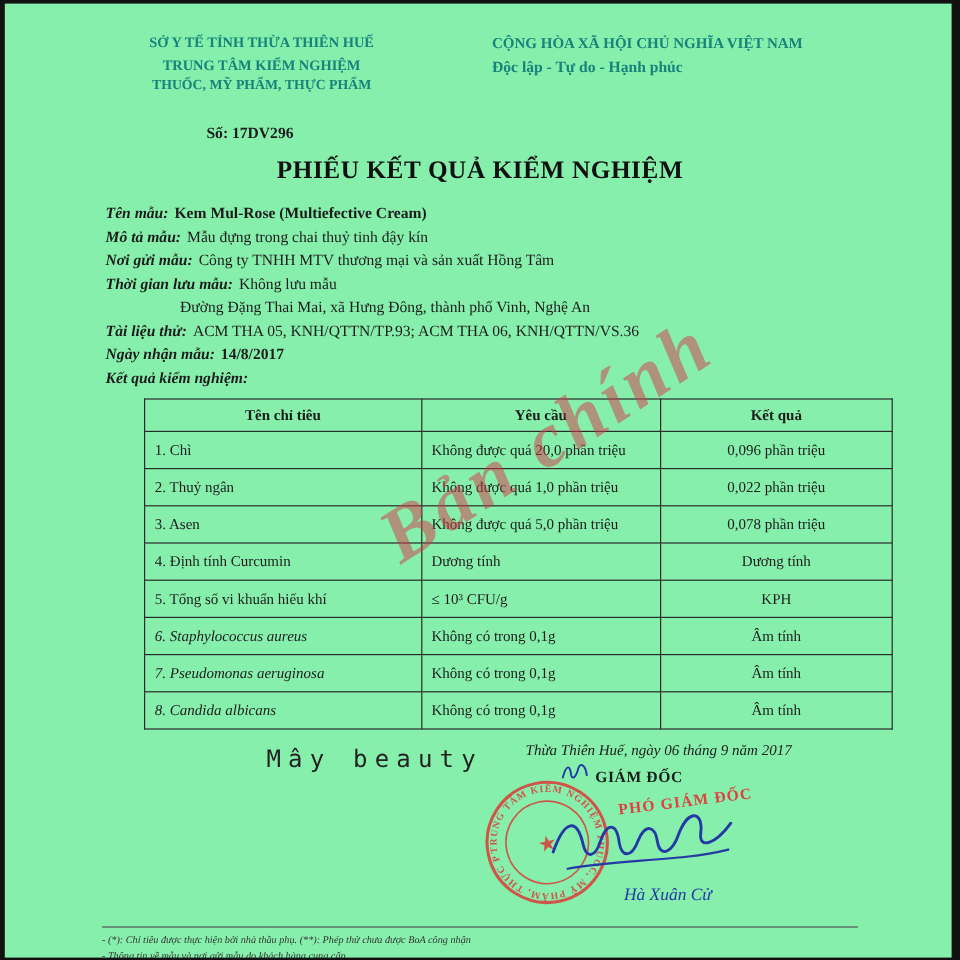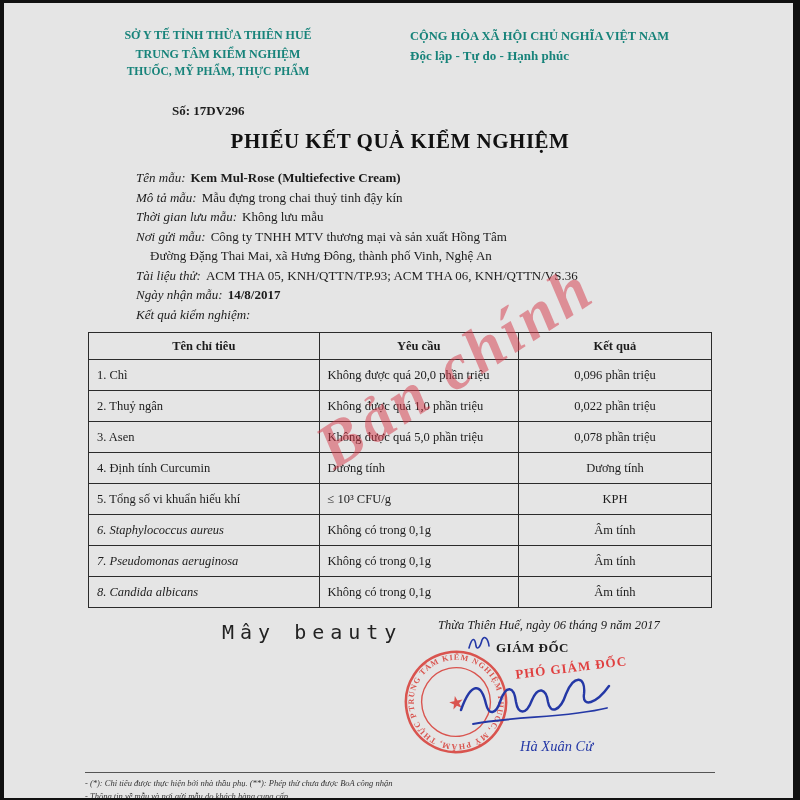--- a/index.html
+++ b/index.html
@@ -1,43 +1,43 @@
 <!DOCTYPE html>
 <html><head>
 <meta charset="utf-8">
 <style>
   html,body{margin:0;padding:0;}
   .page{
-    position:relative;width:800px;height:800px;background:#e5e5e5;
+    position:relative;width:800px;height:800px;background:#86efac;
     font-family:"Liberation Serif","DejaVu Serif",serif;color:#1c1c1c;overflow:hidden;
   }
   .edge{position:absolute;background:#111;z-index:50;}
   .edge-left{left:0;top:0;width:4px;height:100%;}
   .edge-right{right:0;top:0;width:7px;height:100%;}
   .edge-top{left:0;top:0;width:100%;height:3px;}
   .edge-bottom{left:0;bottom:0;width:100%;height:2px;}
 
   .header{display:flex;justify-content:space-between;padding:26px 60px 0 88px;}
   .header-left{width:260px;text-align:center;color:#17837a;font-weight:bold;font-size:11.5px;line-height:1.55;}
   .header-left .hl1{font-size:12px;}
   .header-right{width:330px;color:#17837a;font-weight:bold;line-height:1.6;}
   .header-right .hr1{font-size:12.5px;}
   .header-right .hr2{font-size:13px;}
 
   .doc-number{margin:22px 0 0 172px;font-weight:bold;font-size:13px;}
   .title{margin:10px 0 0 0;text-align:center;font-size:21px;font-weight:bold;letter-spacing:.5px;color:#111;}
 
   .fields{margin:14px 0 0 88px;width:624px;font-size:13px;line-height:1.5;}
   .field{white-space:nowrap;}
-  .flabel{font-weight:normal;font-style:italic;margin-left:48px;}
+  .flabel{font-weight:bold;font-style:italic;}
   .fvalue{margin-left:5px;}
   .fvalue.strong{font-weight:bold;text-align:center;}
   .field.cont{margin-left:62px;}
 
-  table.results{margin:8px 0 0 88px;width:624px;border-collapse:collapse;font-size:12.5px;}
+  table.results{margin:8px 0 0 120px;width:624px;border-collapse:collapse;font-size:12.5px;}
   table.results th,table.results td{border:1px solid #2b2b2b;padding:3px 8px;}
   table.results th{text-align:center;font-weight:bold;height:20px;}
   table.results td{height:24px;}
   td.c1{width:37%;text-align:left;}
   td.c2{width:32%;text-align:left;}
   td.c3{width:31%;text-align:center;}
   td.c1.sp{font-style:italic;}
 
   .watermark{
     position:absolute;left:235px;top:330px;width:440px;text-align:center;
@@ -85,24 +85,24 @@
   <div class="title">PHIẾU KẾT QUẢ KIỂM NGHIỆM</div>
 
   <div class="fields">
     <div class="field">
       <span class="flabel">Tên mẫu:</span><span class="fvalue strong">Kem Mul-Rose (Multiefective Cream)</span>
     </div>
     <div class="field">
       <span class="flabel">Mô tả mẫu:</span><span class="fvalue">Mẫu đựng trong chai thuỷ tinh đậy kín</span>
     </div>
     <div class="field">
+      <span class="flabel">Nơi gửi mẫu:</span><span class="fvalue">Công ty TNHH MTV thương mại và sản xuất Hồng Tâm</span>
+    </div>
+    <div class="field">
       <span class="flabel">Thời gian lưu mẫu:</span><span class="fvalue">Không lưu mẫu</span>
-    </div>
-    <div class="field">
-      <span class="flabel">Nơi gửi mẫu:</span><span class="fvalue">Công ty TNHH MTV thương mại và sản xuất Hồng Tâm</span>
     </div>
     <div class="field cont">Đường Đặng Thai Mai, xã Hưng Đông, thành phố Vinh, Nghệ An</div>
     <div class="field">
       <span class="flabel">Tài liệu thử:</span><span class="fvalue">ACM THA 05, KNH/QTTN/TP.93; ACM THA 06, KNH/QTTN/VS.36</span>
     </div>
     <div class="field">
       <span class="flabel">Ngày nhận mẫu:</span><span class="fvalue strong">14/8/2017</span>
     </div>
     <div class="field">
       <span class="flabel">Kết quả kiểm nghiệm:</span>

